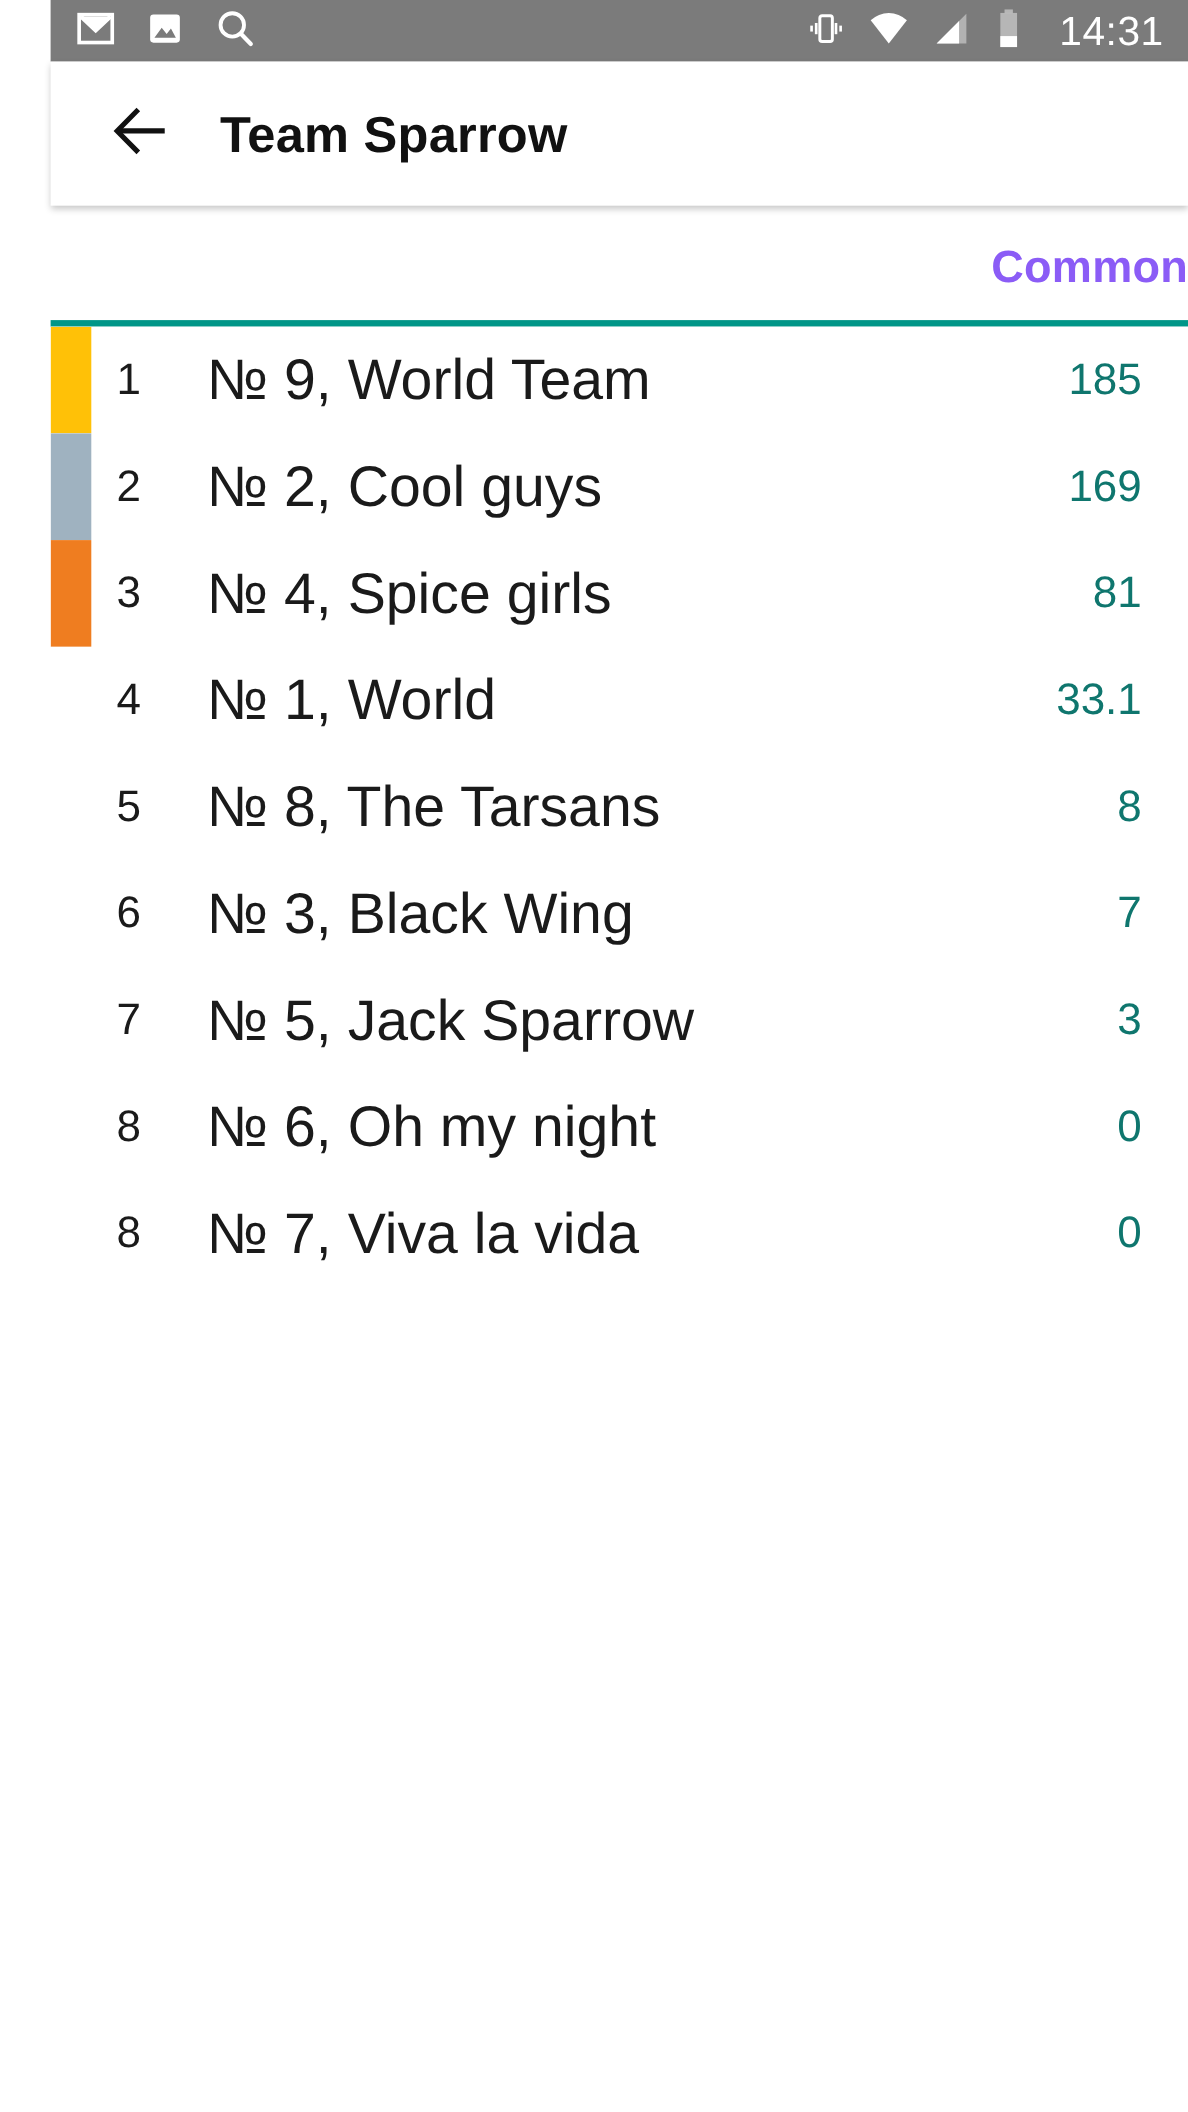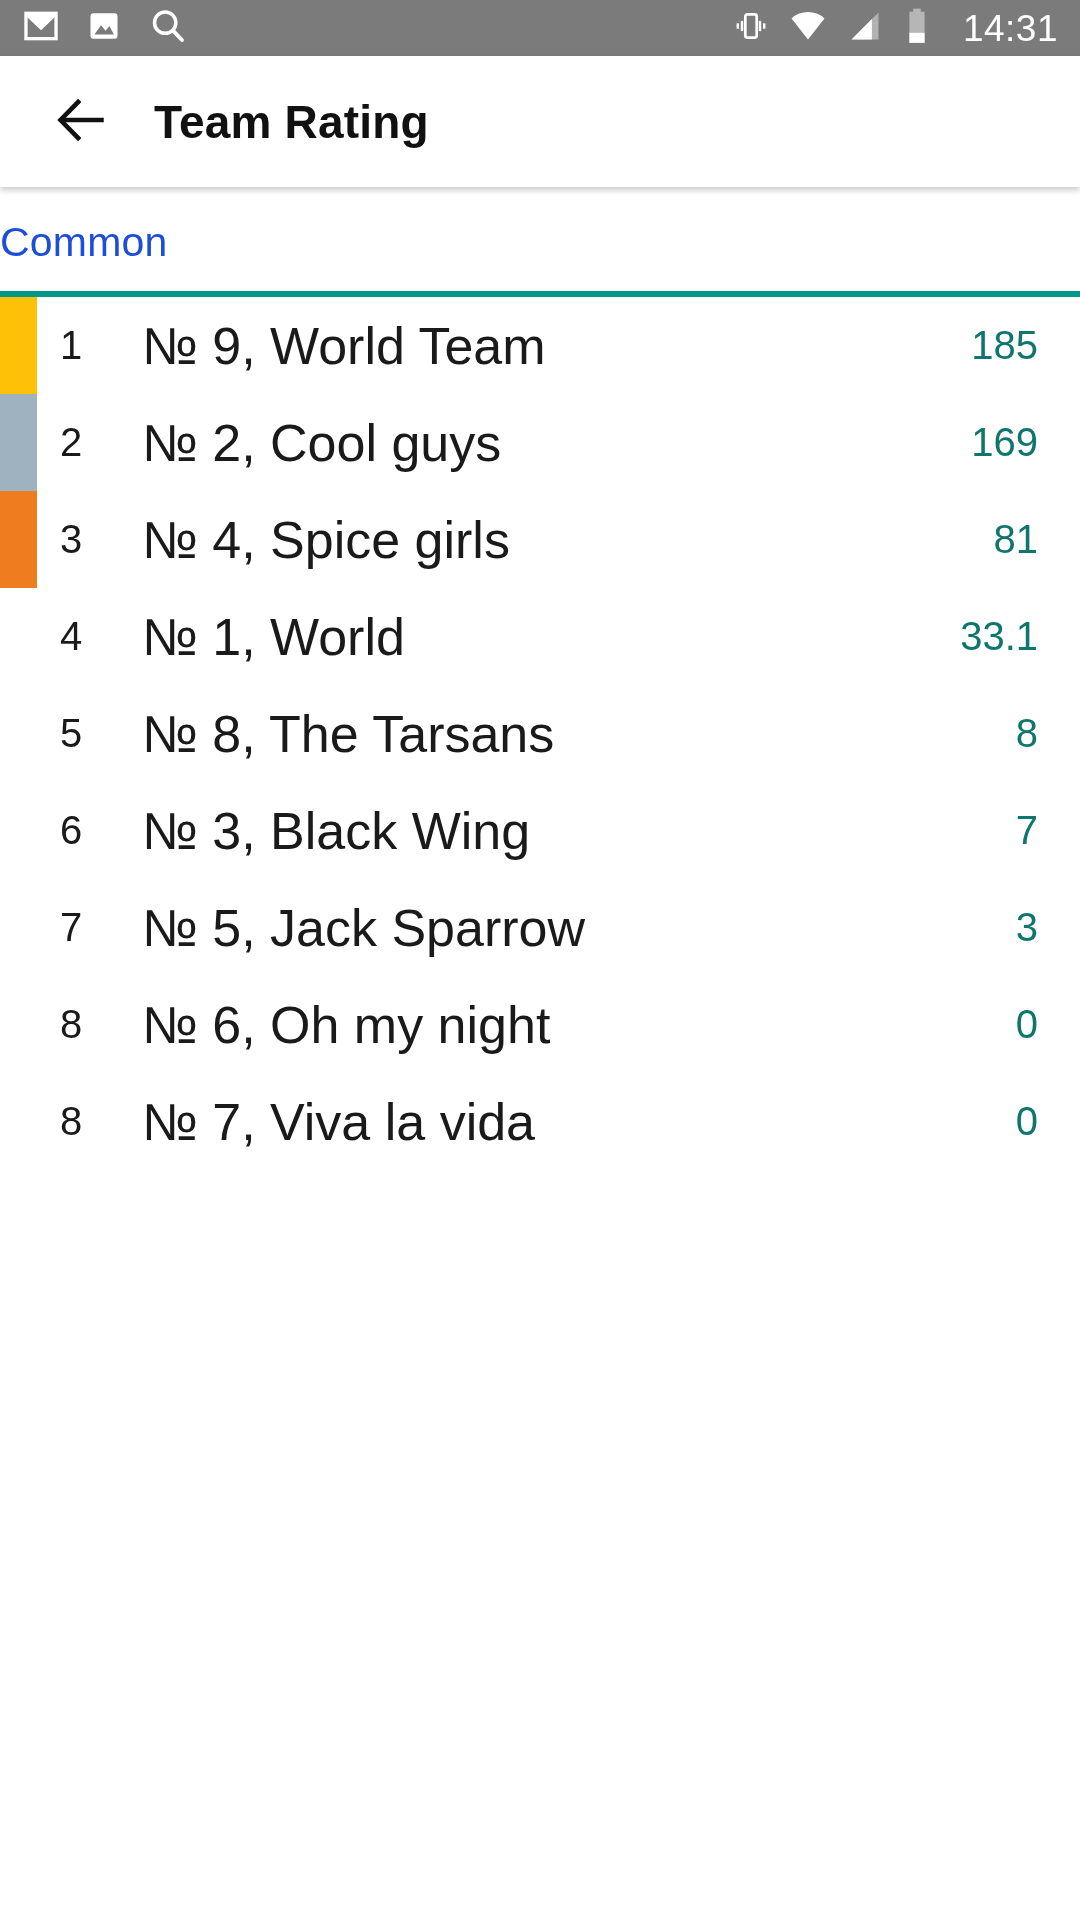--- a/index.html
+++ b/index.html
@@ -2,21 +2,21 @@
 <html><head>
 <meta charset="utf-8">
 <style>
   * { margin:0; padding:0; box-sizing:border-box; }
   html,body {
     width:1080px; height:1920px;
     background:#ffffff;
     font-family:"Liberation Sans", sans-serif;
     -webkit-font-smoothing:antialiased;
   }
-  #app { width:1080px; height:1920px; position:relative; overflow:hidden; background:#fff; display:flex; flex-direction:column; }
+  #app { width:1080px; height:1920px; position:relative; overflow:hidden; background:#fff; display:flex; flex-direction:column;padding-left:46px; }
 
   
   .statusbar {
     height:56px;
     background:#7b7b7b;
     display:flex;
     align-items:center;
     padding:0 22px 0 22px;
     flex:0 0 56px;
   }
@@ -63,24 +63,24 @@
   .tabbar {
     flex:0 0 110px;
     background:#ffffff;
     position:relative;
     display:flex;
     align-items:center;
     justify-content:center;
   }
   .tab {
     font-size:41px;
-    color:#1d4ed8;
-    font-weight:400;
+    color:#8b5cf6;
+    font-weight:700;
     letter-spacing:0.2px;
-    text-align:left;
+    text-align:right;
     width:100%;
     cursor:pointer;
   }
   .tab-indicator {
     position:absolute;
     left:0; right:0; bottom:0;
     height:6px;
     background:#009688;
   }
 
@@ -190,21 +190,21 @@
 
   <div class="toolbar">
     <div class="back-btn">
       <span>
         <svg width="58" height="58" viewBox="0 0 24 24">
           <line x1="3.4" y1="12" x2="21" y2="12" stroke="#111" stroke-width="1.9"></line>
           <polyline points="10.4,4.6 3.1,12 10.4,19.4" fill="none" stroke="#111" stroke-width="1.9" stroke-linecap="square" stroke-linejoin="miter"></polyline>
         </svg>
       </span>
     </div>
-    <div class="toolbar-title">Team Rating</div>
+    <div class="toolbar-title">Team Sparrow</div>
   </div>
 
   <div class="tabbar">
     <div class="tab">Common</div>
     <div class="tab-indicator" style="background: rgb(0, 150, 136);"></div>
   </div>
 
   <div class="list" id="rating-list">
       <div class="row">
         <div class="medal" style="background: rgb(255, 193, 7);"></div>

